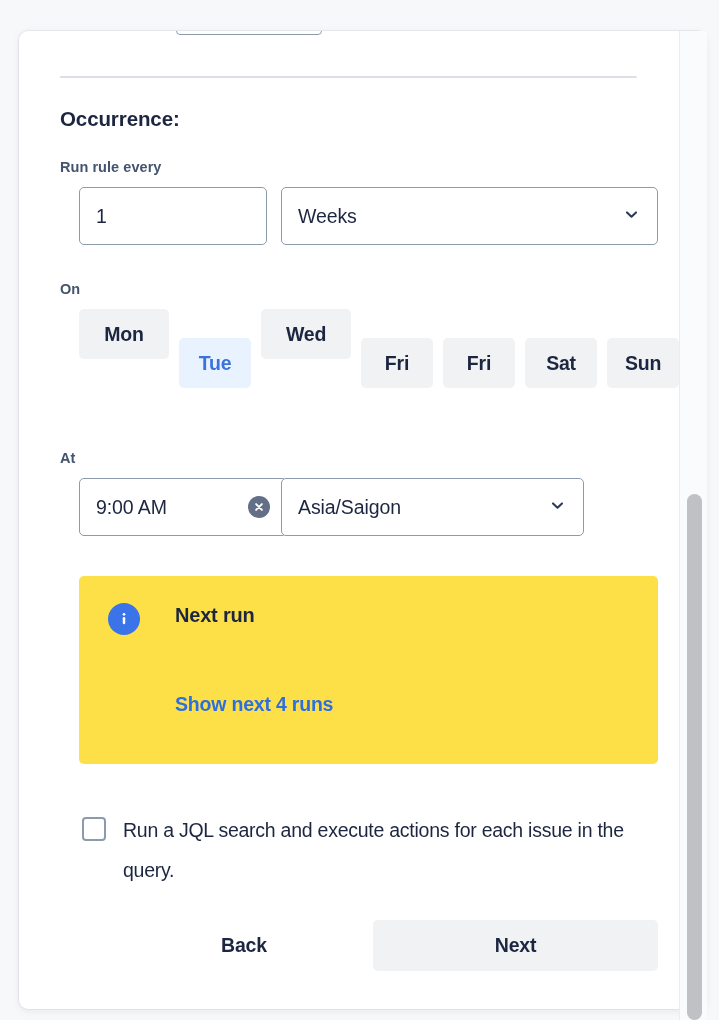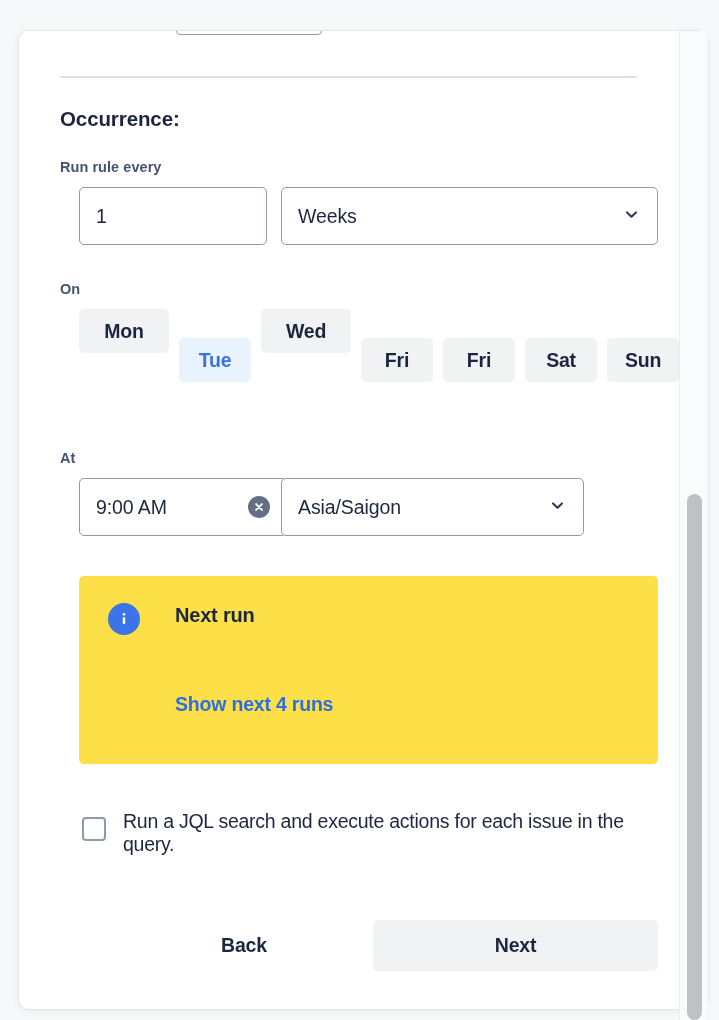--- a/index.html
+++ b/index.html
@@ -140,21 +140,21 @@
     position: absolute;
     left: 19px;
     width: 600px;
     display: flex;
     flex-wrap: wrap;
     gap: 10px;
   }
   .day-row-top { top: 278px; }
 
   .day-chip {
-    height: 44px;
+    height: 50px;
     min-width: 90px;
     padding: 0 20px;
     box-sizing: border-box;
     border: none;
     border-radius: 5px;
     background: #F1F2F4;
     color: #1D2640;
     font-family: "Liberation Sans", sans-serif;
     font-size: 19.5px;
     font-weight: bold;
@@ -244,21 +244,21 @@
     background: #FFFFFF;
     cursor: pointer;
   }
   .checkbox-label {
     position: absolute;
     left: 44px;
     top: 0;
     width: 554px;
     font-size: 19.5px;
     color: #1D2640;
-    line-height: 23px;
+    line-height: 40px;
     letter-spacing: -0.25px;
   }
 
   
   .btn-back {
     position: absolute;
     left: 124px;
     top: 889px;
     width: 120px;
     height: 51px;

